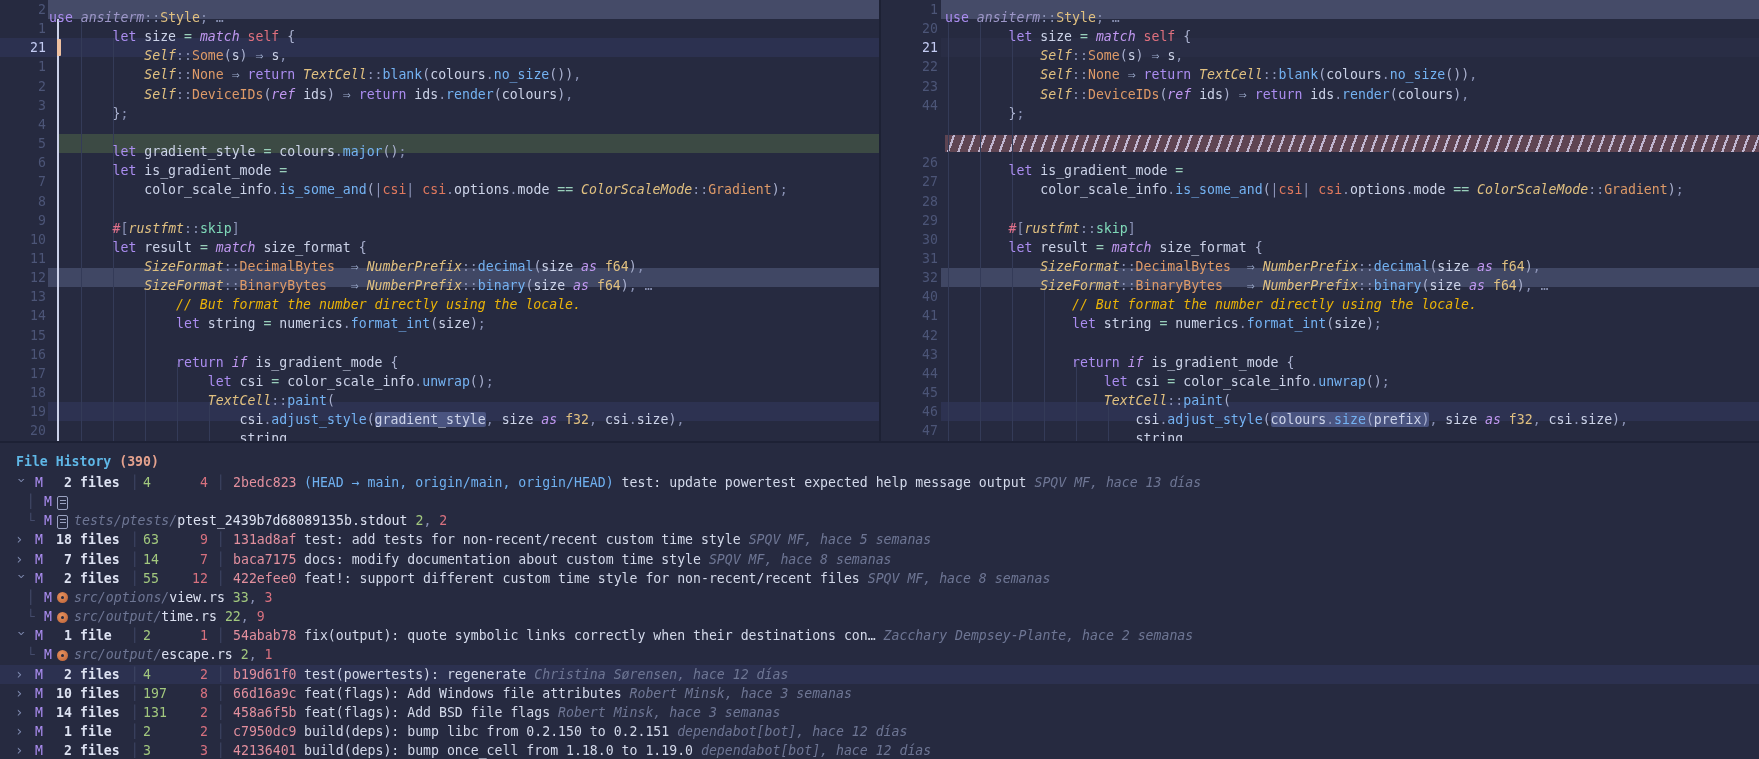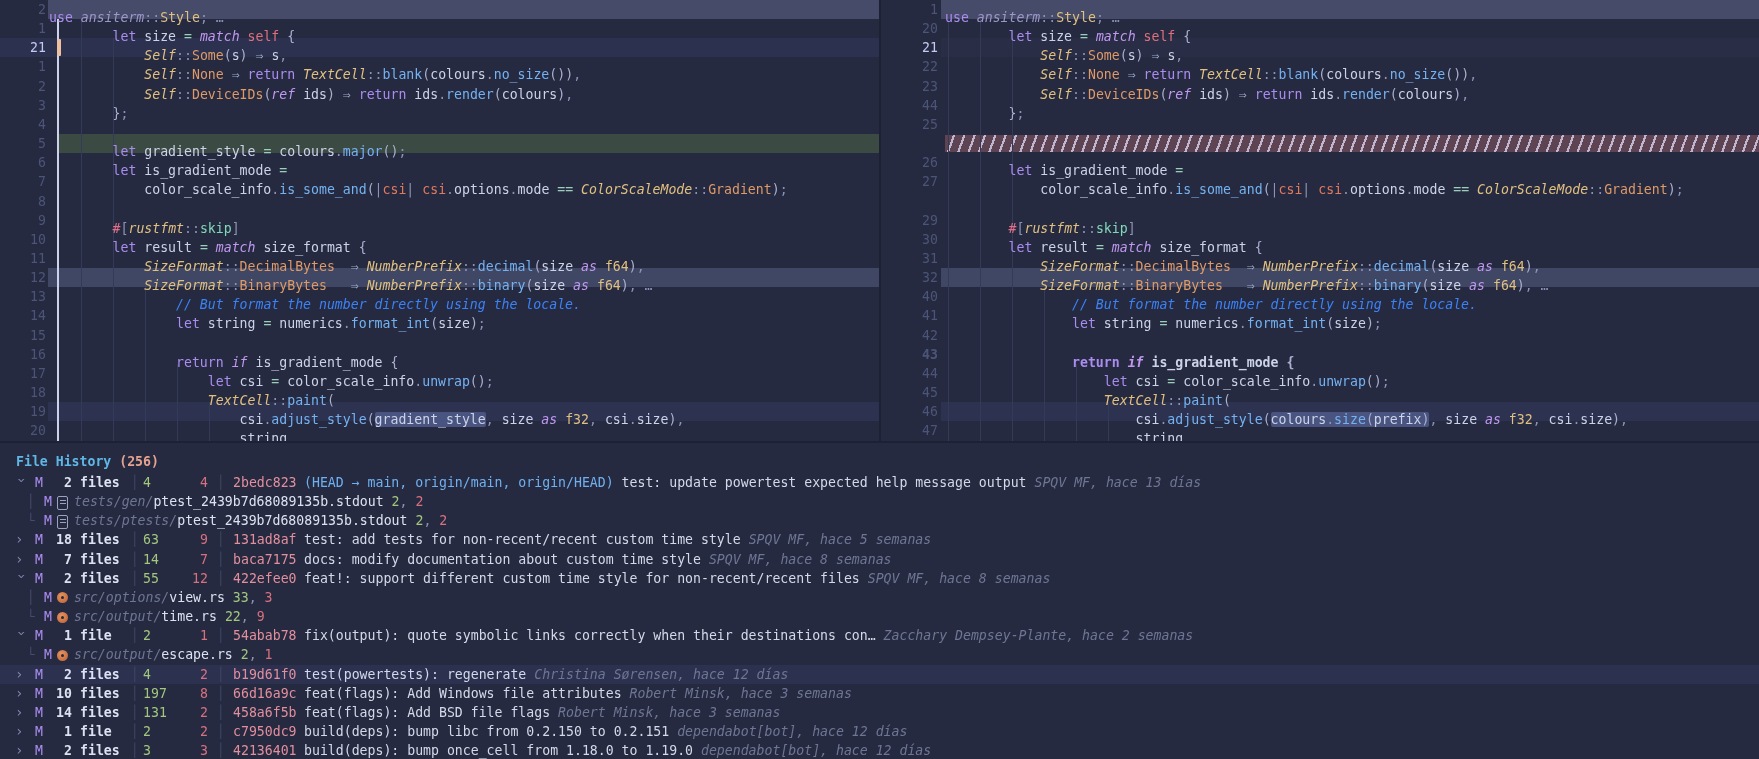--- a/index.html
+++ b/index.html
@@ -24,21 +24,21 @@
   .num.bright{color:#c3cbf2;}
   .code{position:absolute;top:8px;white-space:pre;}
   .guide{position:absolute;width:1px;background:#343b58;}
   .guide.active{width:2px;background:#ccd2ea;}
   #cursor{position:absolute;width:4px;height:17px;background:#eec0a0;border-radius:1px;}
   .tk-k{color:var(--kw,#ab8df0)} .tk-ki{color:#c098f0;font-style:italic}
   .tk-t{color:var(--ty,#e0c080)} .tk-ti{color:var(--ty,#e0c080);font-style:italic}
   .tk-v{color:var(--variant,#de9a68)} .tk-f{color:var(--fn,#74b2f2)}
   .tk-a{color:#7fd8b8} .tk-g{color:#ccd3e8} .tk-p{color:#8b93b6}
   .tk-b{color:#a9b0ce} .tk-o{color:#99cfbb} .tk-w{color:#9aa8c8}
-  .tk-c{color:#3b82f6;font-style:italic} .tk-s{color:#e0707e}
+  .tk-c{color:#eab308;font-style:italic} .tk-s{color:#e0707e}
   .tk-cs{color:#e0795e} .tk-m{color:#9d97c8;font-style:italic}
   .tk-e{color:#8a92b4} .tk-hp{color:#e0708a}
   .box{background:#4a5480;border-radius:2px;}
   #history{position:absolute;left:0;top:441px;width:1759px;height:318px;
            border-top:2px solid #1d2135;background:var(--bg,#262a40);overflow:hidden;}
   #history-title{position:absolute;left:16px;top:9px;height:19.15px;font-weight:bold;}
   #history-title .t1{color:var(--title-blue,#5fb7e6);}
   #history-title .t2{color:var(--count-peach,#e5a28e);}
   .hrow{position:absolute;left:0;width:1759px;height:19.15px;white-space:pre;}
   .hrow.hover{background:#2c3150;}
@@ -122,41 +122,41 @@
       <div class="guide" style="left: 131px; top: 38px; height: 403px;"></div>
       <div class="guide" style="left: 163px; top: 287px; height: 154px;"></div>
       <div class="guide" style="left: 195px; top: 364px; height: 77px;"></div>
       <div class="guide" style="left: 227px; top: 402px; height: 39px;"></div>
       <div class="crow" style="top: 0px;"><span class="num" style="left: 0px; width: 57px;">1</span><span class="code" style="left: 64px;"><span class="tk-k">use </span><span class="tk-m">ansiterm</span><span class="tk-p">::</span><span class="tk-t">Style</span><span class="tk-p">; </span><span class="tk-e">…</span></span></div>
       <div class="crow" style="top: 19.15px;"><span class="num" style="left: 0px; width: 57px;">20</span><span class="code" style="left: 64px;"><span class="tk-g">        </span><span class="tk-k">let </span><span class="tk-g">size </span><span class="tk-o">= </span><span class="tk-ki">match </span><span class="tk-s">self </span><span class="tk-b">{</span></span></div>
       <div class="crow" style="top: 38.3px;"><span class="num bright" style="left: 0px; width: 57px;">21</span><span class="code" style="left: 64px;"><span class="tk-g">            </span><span class="tk-ti">Self</span><span class="tk-p">::</span><span class="tk-v">Some</span><span class="tk-b">(</span><span class="tk-g">s</span><span class="tk-b">) </span><span class="tk-w">⇒ </span><span class="tk-g">s</span><span class="tk-p">,</span></span></div>
       <div class="crow" style="top: 57.45px;"><span class="num" style="left: 0px; width: 57px;">22</span><span class="code" style="left: 64px;"><span class="tk-g">            </span><span class="tk-ti">Self</span><span class="tk-p">::</span><span class="tk-v">None </span><span class="tk-w">⇒ </span><span class="tk-k">return </span><span class="tk-ti">TextCell</span><span class="tk-p">::</span><span class="tk-f">blank</span><span class="tk-b">(</span><span class="tk-g">colours</span><span class="tk-p">.</span><span class="tk-f">no_size</span><span class="tk-b">())</span><span class="tk-p">,</span></span></div>
       <div class="crow" style="top: 76.6px;"><span class="num" style="left: 0px; width: 57px;">23</span><span class="code" style="left: 64px;"><span class="tk-g">            </span><span class="tk-ti">Self</span><span class="tk-p">::</span><span class="tk-v">DeviceIDs</span><span class="tk-b">(</span><span class="tk-ki">ref </span><span class="tk-g">ids</span><span class="tk-b">) </span><span class="tk-w">⇒ </span><span class="tk-k">return </span><span class="tk-g">ids</span><span class="tk-p">.</span><span class="tk-f">render</span><span class="tk-b">(</span><span class="tk-g">colours</span><span class="tk-b">)</span><span class="tk-p">,</span></span></div>
       <div class="crow" style="top: 95.75px;"><span class="num" style="left: 0px; width: 57px;">44</span><span class="code" style="left: 64px;"><span class="tk-g">        </span><span class="tk-b">}</span><span class="tk-p">;</span></span></div>
-      <div class="crow" style="top: 114.9px;"><span class="num" style="left: 0px; width: 57px;">25</span><span class="code" style="left: 64px;"></span></div>
       <div class="crow" style="top: 134.05px;"><span class="num" style="left: 0px; width: 57px;"></span><span class="code" style="left: 64px;"></span></div>
       <div class="crow" style="top: 153.2px;"><span class="num" style="left: 0px; width: 57px;">26</span><span class="code" style="left: 64px;"><span class="tk-g">        </span><span class="tk-k">let </span><span class="tk-g">is_gradient_mode </span><span class="tk-o">=</span></span></div>
       <div class="crow" style="top: 172.35px;"><span class="num" style="left: 0px; width: 57px;">27</span><span class="code" style="left: 64px;"><span class="tk-g">            </span><span class="tk-g">color_scale_info</span><span class="tk-p">.</span><span class="tk-f">is_some_and</span><span class="tk-b">(</span><span class="tk-p">|</span><span class="tk-cs">csi</span><span class="tk-p">| </span><span class="tk-cs">csi</span><span class="tk-p">.</span><span class="tk-g">options</span><span class="tk-p">.</span><span class="tk-g">mode </span><span class="tk-o">== </span><span class="tk-ti">ColorScaleMode</span><span class="tk-p">::</span><span class="tk-v">Gradient</span><span class="tk-b">)</span><span class="tk-p">;</span></span></div>
+      <div class="crow" style="top: 191.5px;"><span class="num" style="left: 0px; width: 57px;">28</span><span class="code" style="left: 64px;"></span></div>
       <div class="crow" style="top: 210.65px;"><span class="num" style="left: 0px; width: 57px;">29</span><span class="code" style="left: 64px;"><span class="tk-g">        </span><span class="tk-hp">#</span><span class="tk-p">[</span><span class="tk-ti">rustfmt</span><span class="tk-p">::</span><span class="tk-a">skip</span><span class="tk-p">]</span></span></div>
       <div class="crow" style="top: 229.8px;"><span class="num" style="left: 0px; width: 57px;">30</span><span class="code" style="left: 64px;"><span class="tk-g">        </span><span class="tk-k">let </span><span class="tk-g">result </span><span class="tk-o">= </span><span class="tk-ki">match </span><span class="tk-g">size_format </span><span class="tk-b">{</span></span></div>
       <div class="crow" style="top: 248.95px;"><span class="num" style="left: 0px; width: 57px;">31</span><span class="code" style="left: 64px;"><span class="tk-g">            </span><span class="tk-ti">SizeFormat</span><span class="tk-p">::</span><span class="tk-v">DecimalBytes</span><span class="tk-g">  </span><span class="tk-w">⇒ </span><span class="tk-ti">NumberPrefix</span><span class="tk-p">::</span><span class="tk-f">decimal</span><span class="tk-b">(</span><span class="tk-g">size </span><span class="tk-ki">as </span><span class="tk-t">f64</span><span class="tk-b">)</span><span class="tk-p">,</span></span></div>
       <div class="crow" style="top: 268.1px;"><span class="num" style="left: 0px; width: 57px;">32</span><span class="code" style="left: 64px;"><span class="tk-g">            </span><span class="tk-ti">SizeFormat</span><span class="tk-p">::</span><span class="tk-v">BinaryBytes</span><span class="tk-g">   </span><span class="tk-w">⇒ </span><span class="tk-ti">NumberPrefix</span><span class="tk-p">::</span><span class="tk-f">binary</span><span class="tk-b">(</span><span class="tk-g">size </span><span class="tk-ki">as </span><span class="tk-t">f64</span><span class="tk-b">)</span><span class="tk-p">, </span><span class="tk-e">…</span></span></div>
       <div class="crow" style="top: 287.25px;"><span class="num" style="left: 0px; width: 57px;">40</span><span class="code" style="left: 64px;"><span class="tk-g">                </span><span class="tk-c">// But format the number directly using the locale.</span></span></div>
       <div class="crow" style="top: 306.4px;"><span class="num" style="left: 0px; width: 57px;">41</span><span class="code" style="left: 64px;"><span class="tk-g">                </span><span class="tk-k">let </span><span class="tk-g">string </span><span class="tk-o">= </span><span class="tk-g">numerics</span><span class="tk-p">.</span><span class="tk-f">format_int</span><span class="tk-b">(</span><span class="tk-g">size</span><span class="tk-b">)</span><span class="tk-p">;</span></span></div>
       <div class="crow" style="top: 325.55px;"><span class="num" style="left: 0px; width: 57px;">42</span><span class="code" style="left: 64px;"></span></div>
-      <div class="crow" style="top: 344.7px; font-weight: bold;"><span class="num" style="left: 0px; width: 57px;">43</span><span class="code" style="left: 64px;"><span class="tk-g">                </span><span class="tk-k">return </span><span class="tk-ki">if </span><span class="tk-g">is_gradient_mode </span><span class="tk-b">{</span></span></div>
+      <div class="crow" style="top: 344.7px;"><span class="num" style="left: 0px; width: 57px;">43</span><span class="code" style="left: 64px;"><span class="tk-g">                </span><span class="tk-k">return </span><span class="tk-ki">if </span><span class="tk-g">is_gradient_mode </span><span class="tk-b">{</span></span></div>
       <div class="crow" style="top: 363.85px;"><span class="num" style="left: 0px; width: 57px;">44</span><span class="code" style="left: 64px;"><span class="tk-g">                    </span><span class="tk-k">let </span><span class="tk-g">csi </span><span class="tk-o">= </span><span class="tk-g">color_scale_info</span><span class="tk-p">.</span><span class="tk-f">unwrap</span><span class="tk-b">()</span><span class="tk-p">;</span></span></div>
       <div class="crow" style="top: 383px;"><span class="num" style="left: 0px; width: 57px;">45</span><span class="code" style="left: 64px;"><span class="tk-g">                    </span><span class="tk-ti">TextCell</span><span class="tk-p">::</span><span class="tk-f">paint</span><span class="tk-b">(</span></span></div>
       <div class="crow" style="top: 402.15px;"><span class="num" style="left: 0px; width: 57px;">46</span><span class="code" style="left: 64px;"><span class="tk-g">                        </span><span class="tk-g">csi</span><span class="tk-p">.</span><span class="tk-f">adjust_style</span><span class="tk-b">(</span><span class="box"><span class="tk-g">colours</span><span class="tk-p">.</span><span class="tk-f">size</span><span class="tk-b">(</span><span class="tk-g">prefix</span><span class="tk-b">)</span></span><span class="tk-p">, </span><span class="tk-g">size </span><span class="tk-ki">as </span><span class="tk-t">f32</span><span class="tk-p">, </span><span class="tk-g">csi</span><span class="tk-p">.</span><span class="tk-g">size</span><span class="tk-b">)</span><span class="tk-p">,</span></span></div>
       <div class="crow" style="top: 421.3px;"><span class="num" style="left: 0px; width: 57px;">47</span><span class="code" style="left: 64px;"><span class="tk-g">                        </span><span class="tk-g">string</span><span class="tk-p">,</span></span></div>
     </div>
   <div id="history">
-    <div id="history-title"><span class="t1">File History </span><span class="t2">(256)</span></div>
+    <div id="history-title"><span class="t1">File History </span><span class="t2">(390)</span></div>
   <div class="hrow" style="top: 30px;"><span class="hspan chev exp">›</span><span class="hspan hstatus" style="left: 35px;">M</span><span class="hspan fcount">2</span><span class="hspan fword">files</span><span class="hspan hsep" style="left: 131px;">│</span><span class="hspan hadd" style="left: 143px;">4</span><span class="hspan hdel hdel-col">4</span><span class="hspan hsep" style="left: 217px;">│</span><span class="hspan hhash">2bedc823</span><span class="hspan htext"><span class="hrefs">(HEAD → main, origin/main, origin/HEAD) </span><span>test: update powertest expected help message output</span><span class="hmeta"> SPQV MF, hace 13 días</span></span></div>
-      <div class="hrow" style="top: 49.15px;"><span class="hspan tree">│</span><span class="hspan hstatus" style="left: 44px;">M</span><div class="icon icon-doc"></div><span class="hspan ftext"><span class="fdir">tests/gen/</span><span class="fname">ptest_2439b7d68089135b.stdout</span><span> </span><span class="hadd">2</span><span class="tk-p">, </span><span class="hdel">2</span></span></div>
+      <div class="hrow" style="top: 49.15px;"><span class="hspan tree">│</span><span class="hspan hstatus" style="left: 44px;">M</span><div class="icon icon-doc"></div></div>
       <div class="hrow" style="top: 68.3px;"><span class="hspan tree">└</span><span class="hspan hstatus" style="left: 44px;">M</span><div class="icon icon-doc"></div><span class="hspan ftext"><span class="fdir">tests/ptests/</span><span class="fname">ptest_2439b7d68089135b.stdout</span><span> </span><span class="hadd">2</span><span class="tk-p">, </span><span class="hdel">2</span></span></div>
       <div class="hrow" style="top: 87.45px;"><span class="hspan chev">›</span><span class="hspan hstatus" style="left: 35px;">M</span><span class="hspan fcount">18</span><span class="hspan fword">files</span><span class="hspan hsep" style="left: 131px;">│</span><span class="hspan hadd" style="left: 143px;">63</span><span class="hspan hdel hdel-col">9</span><span class="hspan hsep" style="left: 217px;">│</span><span class="hspan hhash">131ad8af</span><span class="hspan htext"><span>test: add tests for non-recent/recent custom time style</span><span class="hmeta"> SPQV MF, hace 5 semanas</span></span></div>
       <div class="hrow" style="top: 106.6px;"><span class="hspan chev">›</span><span class="hspan hstatus" style="left: 35px;">M</span><span class="hspan fcount">7</span><span class="hspan fword">files</span><span class="hspan hsep" style="left: 131px;">│</span><span class="hspan hadd" style="left: 143px;">14</span><span class="hspan hdel hdel-col">7</span><span class="hspan hsep" style="left: 217px;">│</span><span class="hspan hhash">baca7175</span><span class="hspan htext"><span>docs: modify documentation about custom time style</span><span class="hmeta"> SPQV MF, hace 8 semanas</span></span></div>
       <div class="hrow" style="top: 125.75px;"><span class="hspan chev exp">›</span><span class="hspan hstatus" style="left: 35px;">M</span><span class="hspan fcount">2</span><span class="hspan fword">files</span><span class="hspan hsep" style="left: 131px;">│</span><span class="hspan hadd" style="left: 143px;">55</span><span class="hspan hdel hdel-col">12</span><span class="hspan hsep" style="left: 217px;">│</span><span class="hspan hhash">422efee0</span><span class="hspan htext"><span>feat!: support different custom time style for non-recent/recent files</span><span class="hmeta"> SPQV MF, hace 8 semanas</span></span></div>
       <div class="hrow" style="top: 144.9px;"><span class="hspan tree">│</span><span class="hspan hstatus" style="left: 44px;">M</span><div class="icon icon-rs"></div><span class="hspan ftext"><span class="fdir">src/options/</span><span class="fname">view.rs</span><span> </span><span class="hadd">33</span><span class="tk-p">, </span><span class="hdel">3</span></span></div>
       <div class="hrow" style="top: 164.05px;"><span class="hspan tree">└</span><span class="hspan hstatus" style="left: 44px;">M</span><div class="icon icon-rs"></div><span class="hspan ftext"><span class="fdir">src/output/</span><span class="fname">time.rs</span><span> </span><span class="hadd">22</span><span class="tk-p">, </span><span class="hdel">9</span></span></div>
       <div class="hrow" style="top: 183.2px;"><span class="hspan chev exp">›</span><span class="hspan hstatus" style="left: 35px;">M</span><span class="hspan fcount">1</span><span class="hspan fword">file</span><span class="hspan hsep" style="left: 131px;">│</span><span class="hspan hadd" style="left: 143px;">2</span><span class="hspan hdel hdel-col">1</span><span class="hspan hsep" style="left: 217px;">│</span><span class="hspan hhash">54abab78</span><span class="hspan htext"><span>fix(output): quote symbolic links correctly when their destinations con…</span><span class="hmeta"> Zacchary Dempsey-Plante, hace 2 semanas</span></span></div>
       <div class="hrow" style="top: 202.35px;"><span class="hspan tree">└</span><span class="hspan hstatus" style="left: 44px;">M</span><div class="icon icon-rs"></div><span class="hspan ftext"><span class="fdir">src/output/</span><span class="fname">escape.rs</span><span> </span><span class="hadd">2</span><span class="tk-p">, </span><span class="hdel">1</span></span></div>
       <div class="hrow hover" style="top: 221.5px;"><span class="hspan chev">›</span><span class="hspan hstatus" style="left: 35px;">M</span><span class="hspan fcount">2</span><span class="hspan fword">files</span><span class="hspan hsep" style="left: 131px;">│</span><span class="hspan hadd" style="left: 143px;">4</span><span class="hspan hdel hdel-col">2</span><span class="hspan hsep" style="left: 217px;">│</span><span class="hspan hhash">b19d61f0</span><span class="hspan htext"><span>test(powertests): regenerate</span><span class="hmeta"> Christina Sørensen, hace 12 días</span></span></div>
       <div class="hrow" style="top: 240.65px;"><span class="hspan chev">›</span><span class="hspan hstatus" style="left: 35px;">M</span><span class="hspan fcount">10</span><span class="hspan fword">files</span><span class="hspan hsep" style="left: 131px;">│</span><span class="hspan hadd" style="left: 143px;">197</span><span class="hspan hdel hdel-col">8</span><span class="hspan hsep" style="left: 217px;">│</span><span class="hspan hhash">66d16a9c</span><span class="hspan htext"><span>feat(flags): Add Windows file attributes</span><span class="hmeta"> Robert Minsk, hace 3 semanas</span></span></div>

